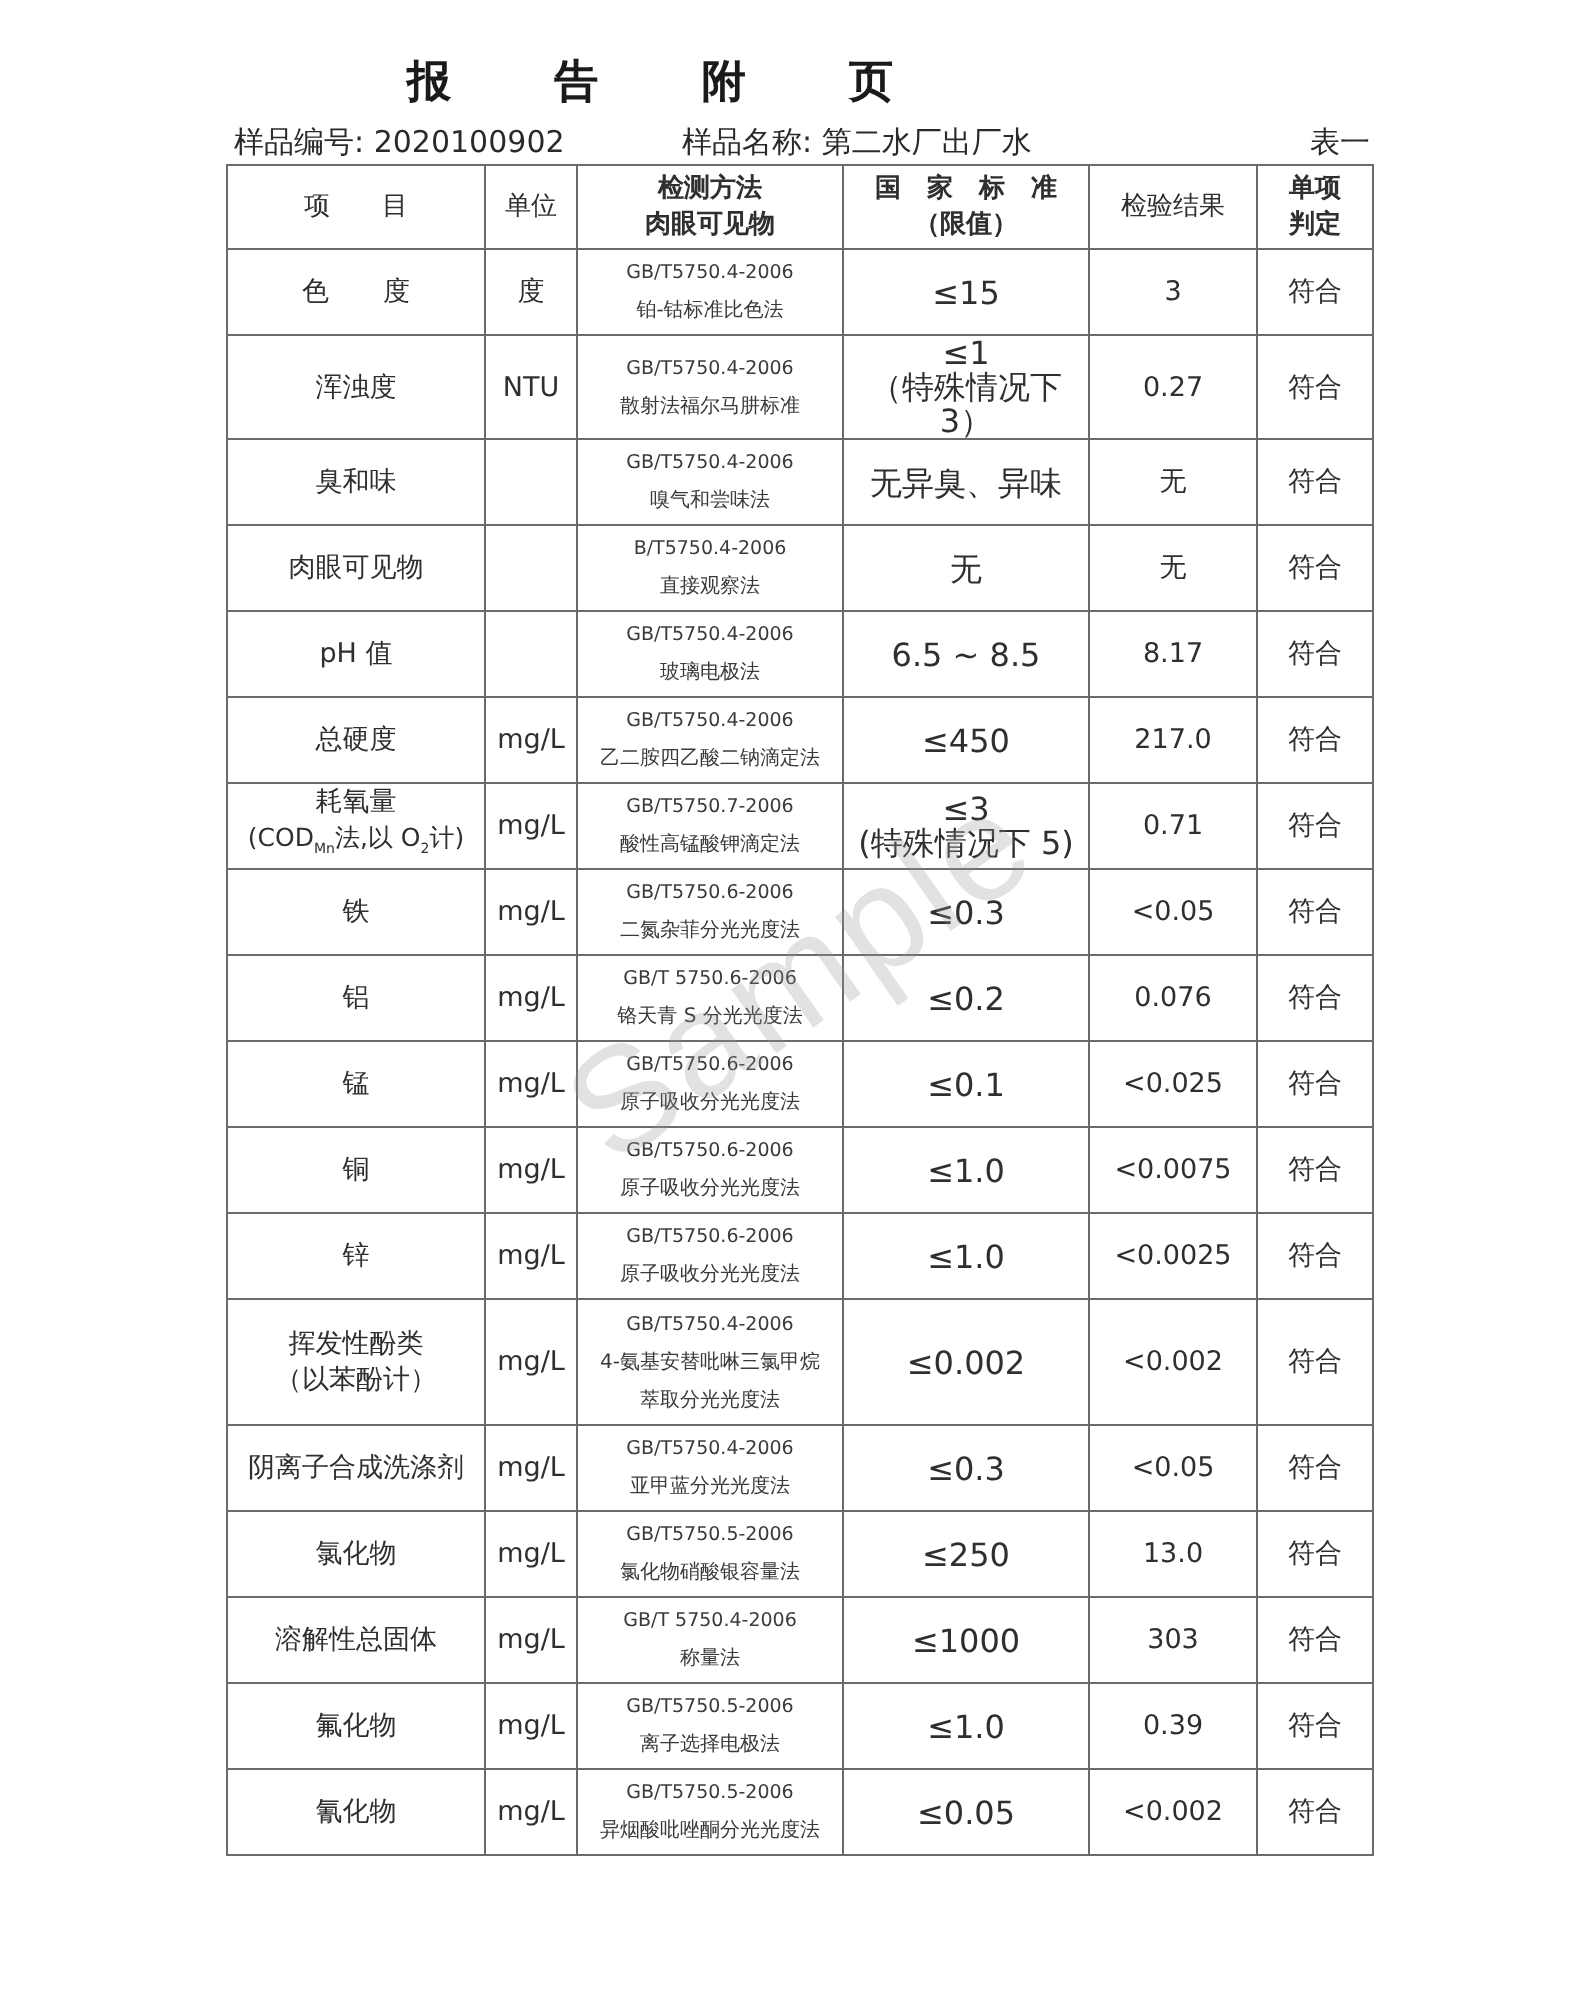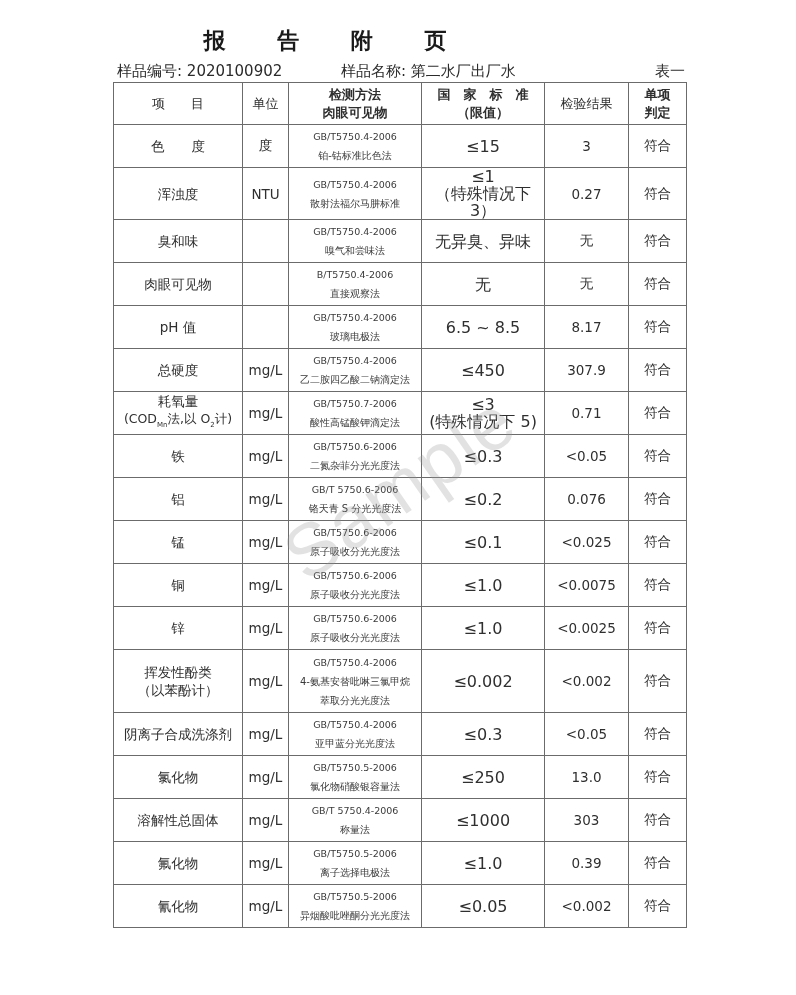--- a/index.html
+++ b/index.html
@@ -237,21 +237,21 @@
           <span class="item-name">总硬度</span>
         </td>
       <td>mg/L</td>
       <td>
           <span class="method-std">GB/T5750.4-2006</span>
           <span class="method-name">乙二胺四乙酸二钠滴定法</span>
         </td>
       <td>
           <span class="limit-line">≤450</span>
         </td>
-      <td>307.9</td>
+      <td>217.0</td>
       <td>符合</td>
     </tr>
 
     <tr>
       <td>
         <span class="item-name">耗氧量</span>
         <span class="item-sub"><span>(COD</span><sub>Mn</sub><span>法,以 O</span><sub>2</sub><span>计)</span></span>
       </td>
       <td>mg/L</td>
       <td>

